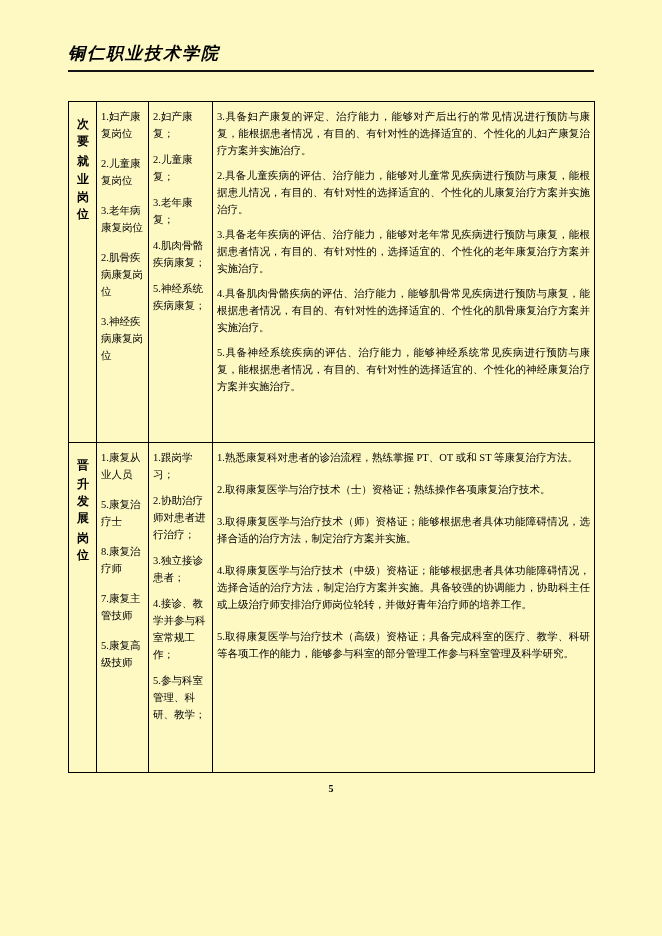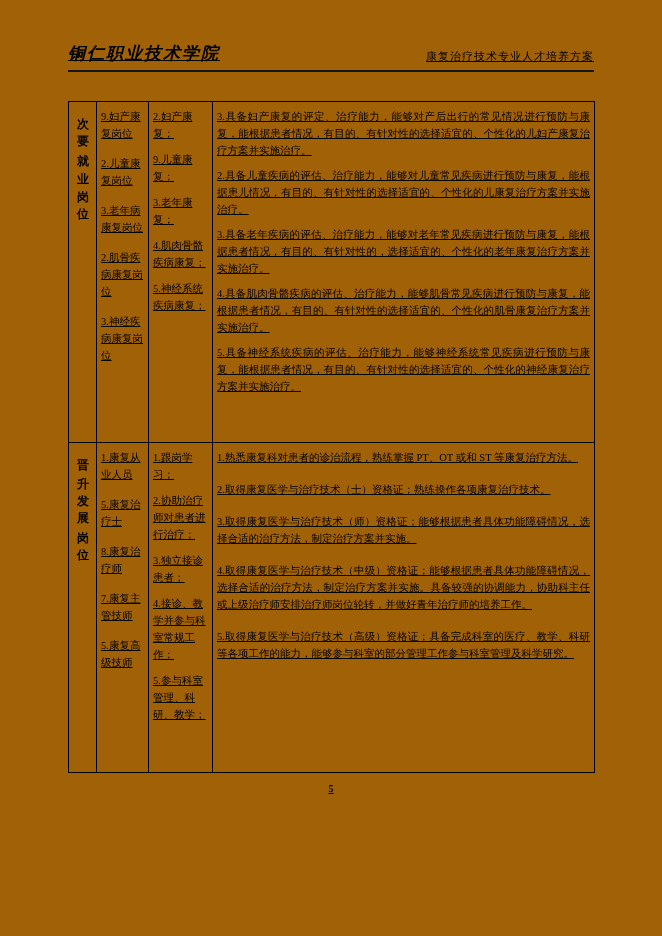--- a/index.html
+++ b/index.html
@@ -6,22 +6,21 @@
   html,body { background:#ffffff; }
   body {
     width:662px; height:936px;
     font-family:"Liberation Serif","DejaVu Serif",serif;
     color:#000;
   }
   .page {
     width:662px; height:936px;
     padding:42px 68px 16px 68px;
     position:relative;
-    background:#a16207;
-    text-decoration:underline;
+    background:#fef9c3;
   }
   .page-header {
     display:flex; justify-content:space-between; align-items:flex-end;
     padding-bottom:5px;
     border-bottom:2px solid #151515;
   }
   .school-name {
     font-size:17px; font-weight:bold; font-style:italic;
     letter-spacing:2px;
   }
@@ -74,46 +73,45 @@
     margin-top:10px;
   }
 </style>
 </head>
 <body>
 
 <div class="page">
 
   <header class="page-header">
     <span class="school-name">铜仁职业技术学院</span>
-    <span class="doc-title">康复治疗技术专业人才培养方案</span>
   </header>
 
   <table class="main-table">
     <colgroup>
       <col style="width:28px">
       <col style="width:52px">
       <col style="width:64px">
       <col style="width:382px">
     </colgroup>
 
     <tbody>
         <tr class="row-secondary" style="height:341px;">
       <td class="cat-cell">
         <span class="vertical-label">次要就业岗位</span>
       </td>
       <td class="pos-cell">
-        <div class="list-item">9.妇产康复岗位</div>
+        <div class="list-item">1.妇产康复岗位</div>
         <div class="list-item">2.儿童康复岗位</div>
         <div class="list-item">3.老年病康复岗位</div>
         <div class="list-item">2.肌骨疾病康复岗位</div>
         <div class="list-item">3.神经疾病康复岗位</div>
       </td>
       <td class="scope-cell">
         <div class="list-item">2.妇产康复；</div>
-        <div class="list-item">9.儿童康复；</div>
+        <div class="list-item">2.儿童康复；</div>
         <div class="list-item">3.老年康复；</div>
         <div class="list-item">4.肌肉骨骼疾病康复；</div>
         <div class="list-item">5.神经系统疾病康复；</div>
       </td>
       <td class="req-cell">
         <p>3.具备妇产康复的评定、治疗能力，能够对产后出行的常见情况进行预防与康复，能根据患者情况，有目的、有针对性的选择适宜的、个性化的儿妇产康复治疗方案并实施治疗。</p>
         <p>2.具备儿童疾病的评估、治疗能力，能够对儿童常见疾病进行预防与康复，能根据患儿情况，有目的、有针对性的选择适宜的、个性化的儿康复治疗方案并实施治疗。</p>
         <p>3.具备老年疾病的评估、治疗能力，能够对老年常见疾病进行预防与康复，能根据患者情况，有目的、有针对性的，选择适宜的、个性化的老年康复治疗方案并实施治疗。</p>
         <p>4.具备肌肉骨骼疾病的评估、治疗能力，能够肌骨常见疾病进行预防与康复，能根据患者情况，有目的、有针对性的选择适宜的、个性化的肌骨康复治疗方案并实施治疗。</p>
         <p>5.具备神经系统疾病的评估、治疗能力，能够神经系统常见疾病进行预防与康复，能根据患者情况，有目的、有针对性的选择适宜的、个性化的神经康复治疗方案并实施治疗。</p>

